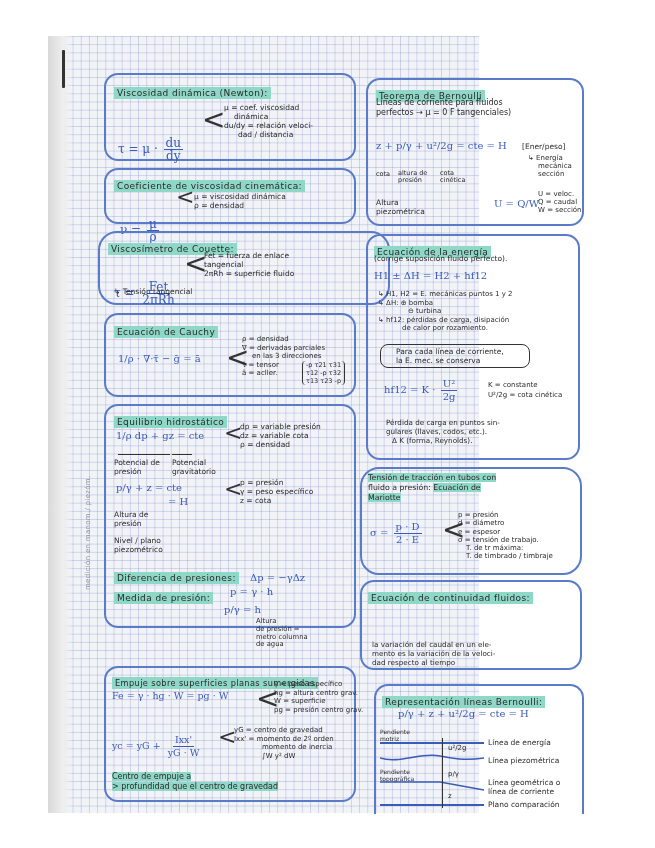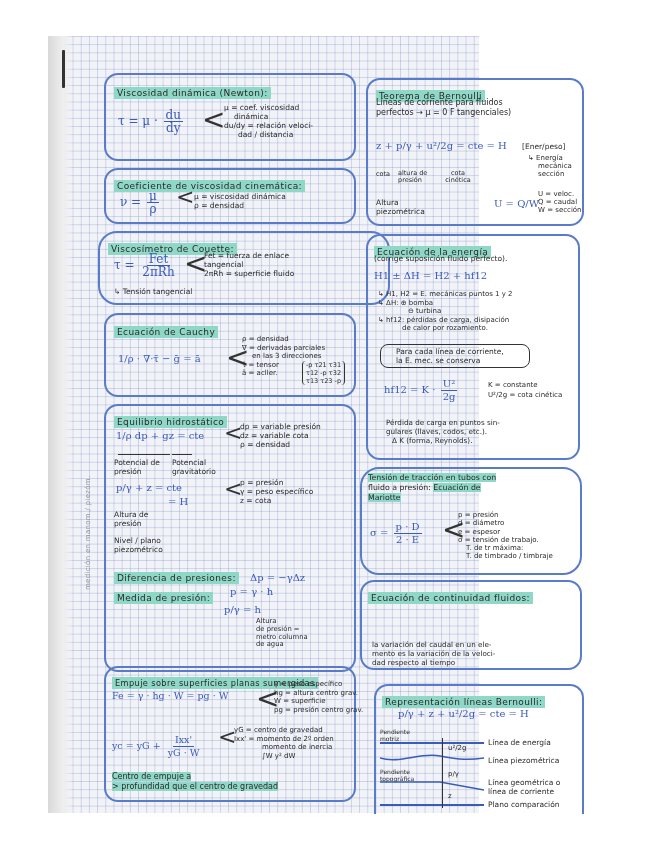--- a/index.html
+++ b/index.html
@@ -13,21 +13,21 @@
             background-size:8.2px 8.2px; }
   .pagebg { width:431px; }
   .binding { position:absolute; left:48px; top:36px; width:26px; height:777px;
              background:linear-gradient(to right, #d9d9d9, #efefef 60%, rgba(240,240,240,0)); }
   .mark { position:absolute; left:62px; top:50px; width:3px; height:38px; background:#333; border-radius:1px; }
   .margin-note { position:absolute; left:84px; top:590px; transform:rotate(-90deg); transform-origin:left top;
                  font-size:7px; color:#8a8f99; white-space:nowrap; letter-spacing:0.3px; }
   .box { position:absolute; border:2.2px solid #5a7cc8; border-radius:14px; box-sizing:border-box; }
   .title { display:inline-block; background:#8fd8c8; font-size:9px; padding:1px 3px; color:#2a2a2a; letter-spacing:0.4px; }
   .t { position:absolute; font-size:7.5px; color:#2a2a2a; white-space:nowrap; line-height:9px; }
-  .eq { position:absolute; font-size:12px; color:#3a5bb8; white-space:nowrap; font-family:"DejaVu Serif", serif; }
+  .eq { position:absolute; font-size:12px; color:#3a5bb8; white-space:nowrap; font-family:"DejaVu Serif", serif;margin-top:28px; }
   .eqs { position:absolute; font-size:10px; color:#3a5bb8; white-space:nowrap; font-family:"DejaVu Serif", serif; }
   .frac { display:inline-flex; flex-direction:column; align-items:center; vertical-align:middle; margin:0 2px; }
   .frac .n { border-bottom:1.4px solid #3a5bb8; padding:0 2px; line-height:12px; }
   .frac .d { line-height:12px; padding:0 2px; }
   .brace { position:absolute; font-size:28px; color:#333; font-family:"DejaVu Sans", sans-serif; }
   .defs { position:absolute; font-size:7.5px; line-height:9px; color:#2a2a2a; }
   .defs div { white-space:nowrap; }
   .hl { background:#8fd8c8; }
   .rule { position:absolute; background:#333; }
   .blackbox { position:absolute; border:1.6px solid #333; border-radius:8px; font-size:7.5px; line-height:9px; padding:2px 15px; box-sizing:border-box; }
@@ -104,21 +104,21 @@
     <div>τ̄ = tensor</div>
     <div>ā = acller.</div>
   </div>
   <div class="defs" style="left:196px;top:46px;font-size:6.5px;line-height:8px;border-left:1px solid #333;border-right:1px solid #333;border-radius:4px;padding:0 3px;">
     <div><span>-p</span> <span>τ21</span> <span>τ31</span></div>
     <div><span>τ12</span> <span>-p</span> <span>τ32</span></div>
     <div><span>τ13</span> <span>τ23</span> <span>-p</span></div>
   </div>
 </div>
 
-<div class="box" style="left:104px;top:404px;width:252px;height:268px;">
+<div class="box" style="left:104px;top:404px;width:252px;height:224px;">
   <div style="position:absolute;left:8px;top:4px;"><span class="title">Equilibrio hidrostático</span></div>
   <div class="eqs" style="left:10px;top:24px;">1/ρ dp + gz = cte</div>
   <div class="brace" style="left:118px;top:14px;font-size:22px;">&lt;</div>
   <div class="defs" style="left:134px;top:16px;">
     <div>dp = variable presión</div>
     <div>dz = variable cota</div>
     <div>ρ = densidad</div>
   </div>
   <div class="rule" style="left:12px;top:48px;width:52px;height:1.4px;"></div>
   <div class="rule" style="left:66px;top:48px;width:20px;height:1.4px;"></div>
@@ -187,21 +187,21 @@
   <div class="t" style="left:8px;top:28px;font-size:8px;">perfectos → μ = 0  F tangenciales)</div>
   <div class="eqs" style="left:8px;top:60px;">z + p/γ + u²/2g = cte = H</div>
   <div class="t" style="left:154px;top:62px;">[Ener/peso]</div>
   <div class="defs" style="left:160px;top:74px;font-size:7px;line-height:8px;">
     <div>↳ <span>Energía</span></div>
     <div style="padding-left:10px">mecánica</div>
     <div style="padding-left:10px">sección</div>
   </div>
   <div class="t" style="left:8px;top:90px;font-size:6.5px;">cota</div>
   <div class="t" style="left:30px;top:90px;font-size:6.5px;width:36px;white-space:normal;line-height:7px;">altura de presión</div>
-  <div class="t" style="left:72px;top:90px;font-size:6.5px;width:36px;white-space:normal;line-height:7px;text-align:center;">cota cinética</div>
+  <div class="t" style="left:72px;top:90px;font-size:6.5px;width:36px;white-space:normal;line-height:7px;">cota cinética</div>
   <div class="t" style="left:8px;top:118px;width:50px;white-space:normal;">Altura piezométrica</div>
   <div class="eqs" style="left:126px;top:118px;">U = Q/W</div>
   <div class="defs" style="left:170px;top:110px;font-size:7px;line-height:8px;">
     <div>U = veloc.</div>
     <div>Q = caudal</div>
     <div>W = sección</div>
   </div>
 </div>
 
 <div class="box" style="left:366px;top:234px;width:214px;height:226px;">

